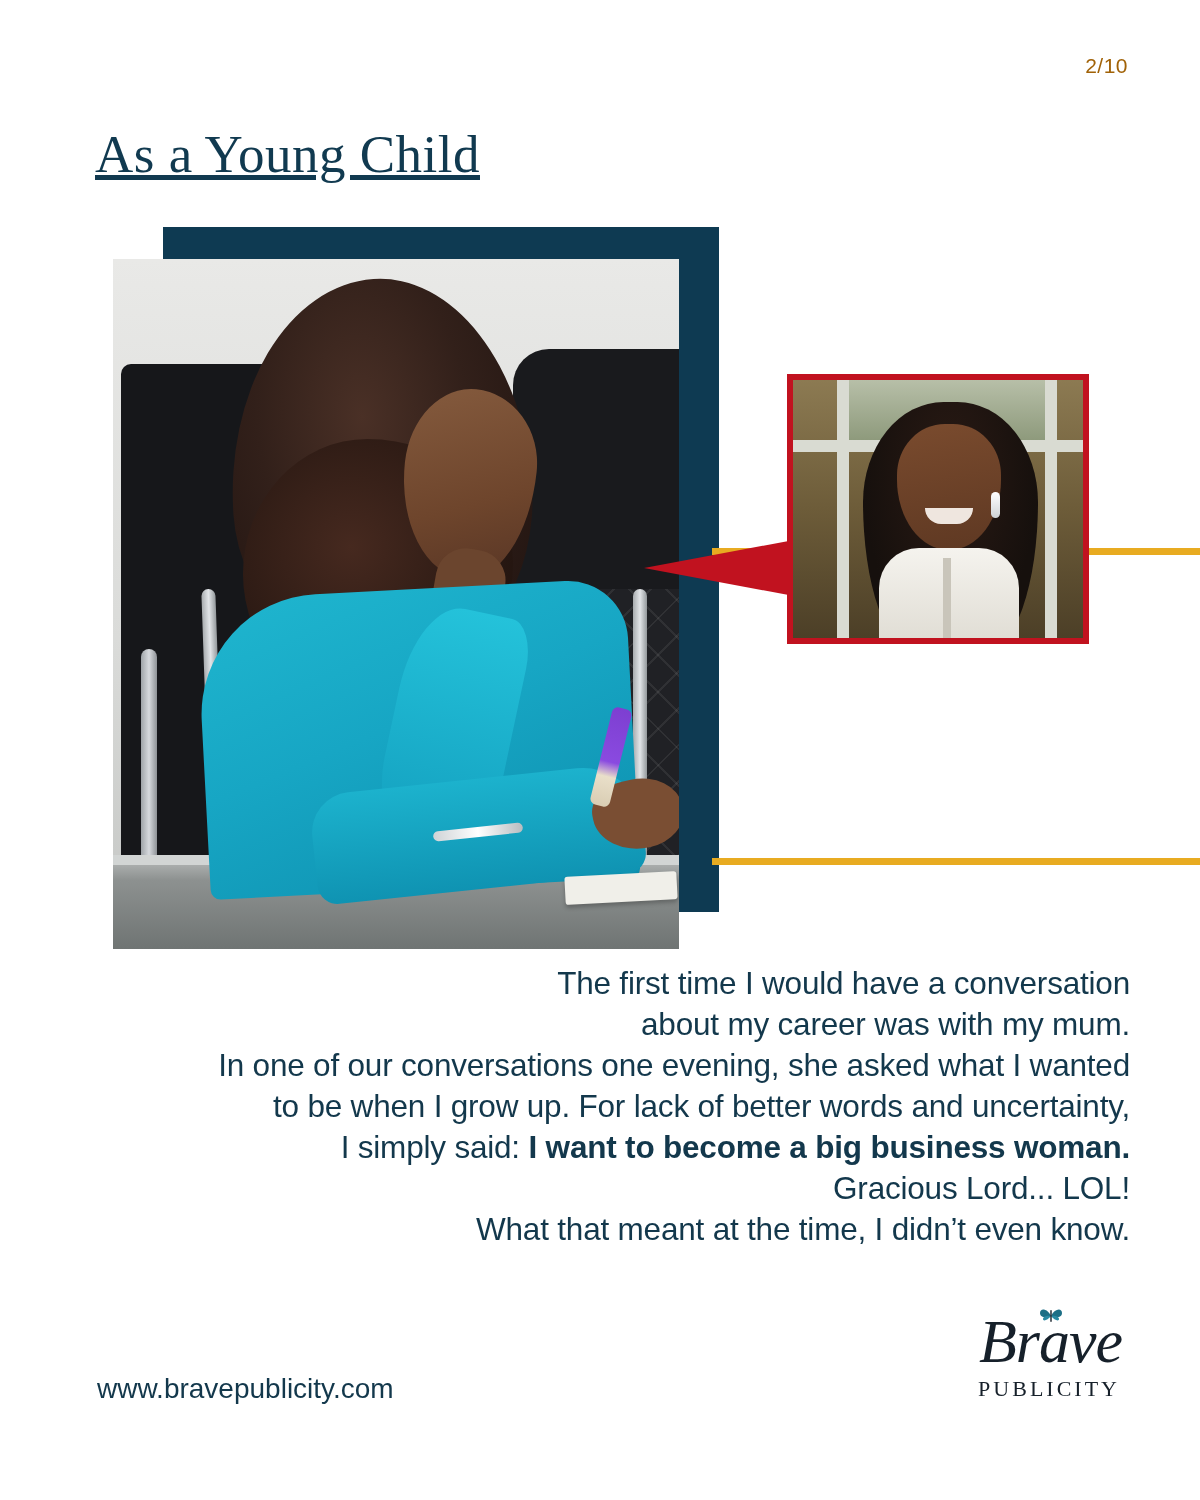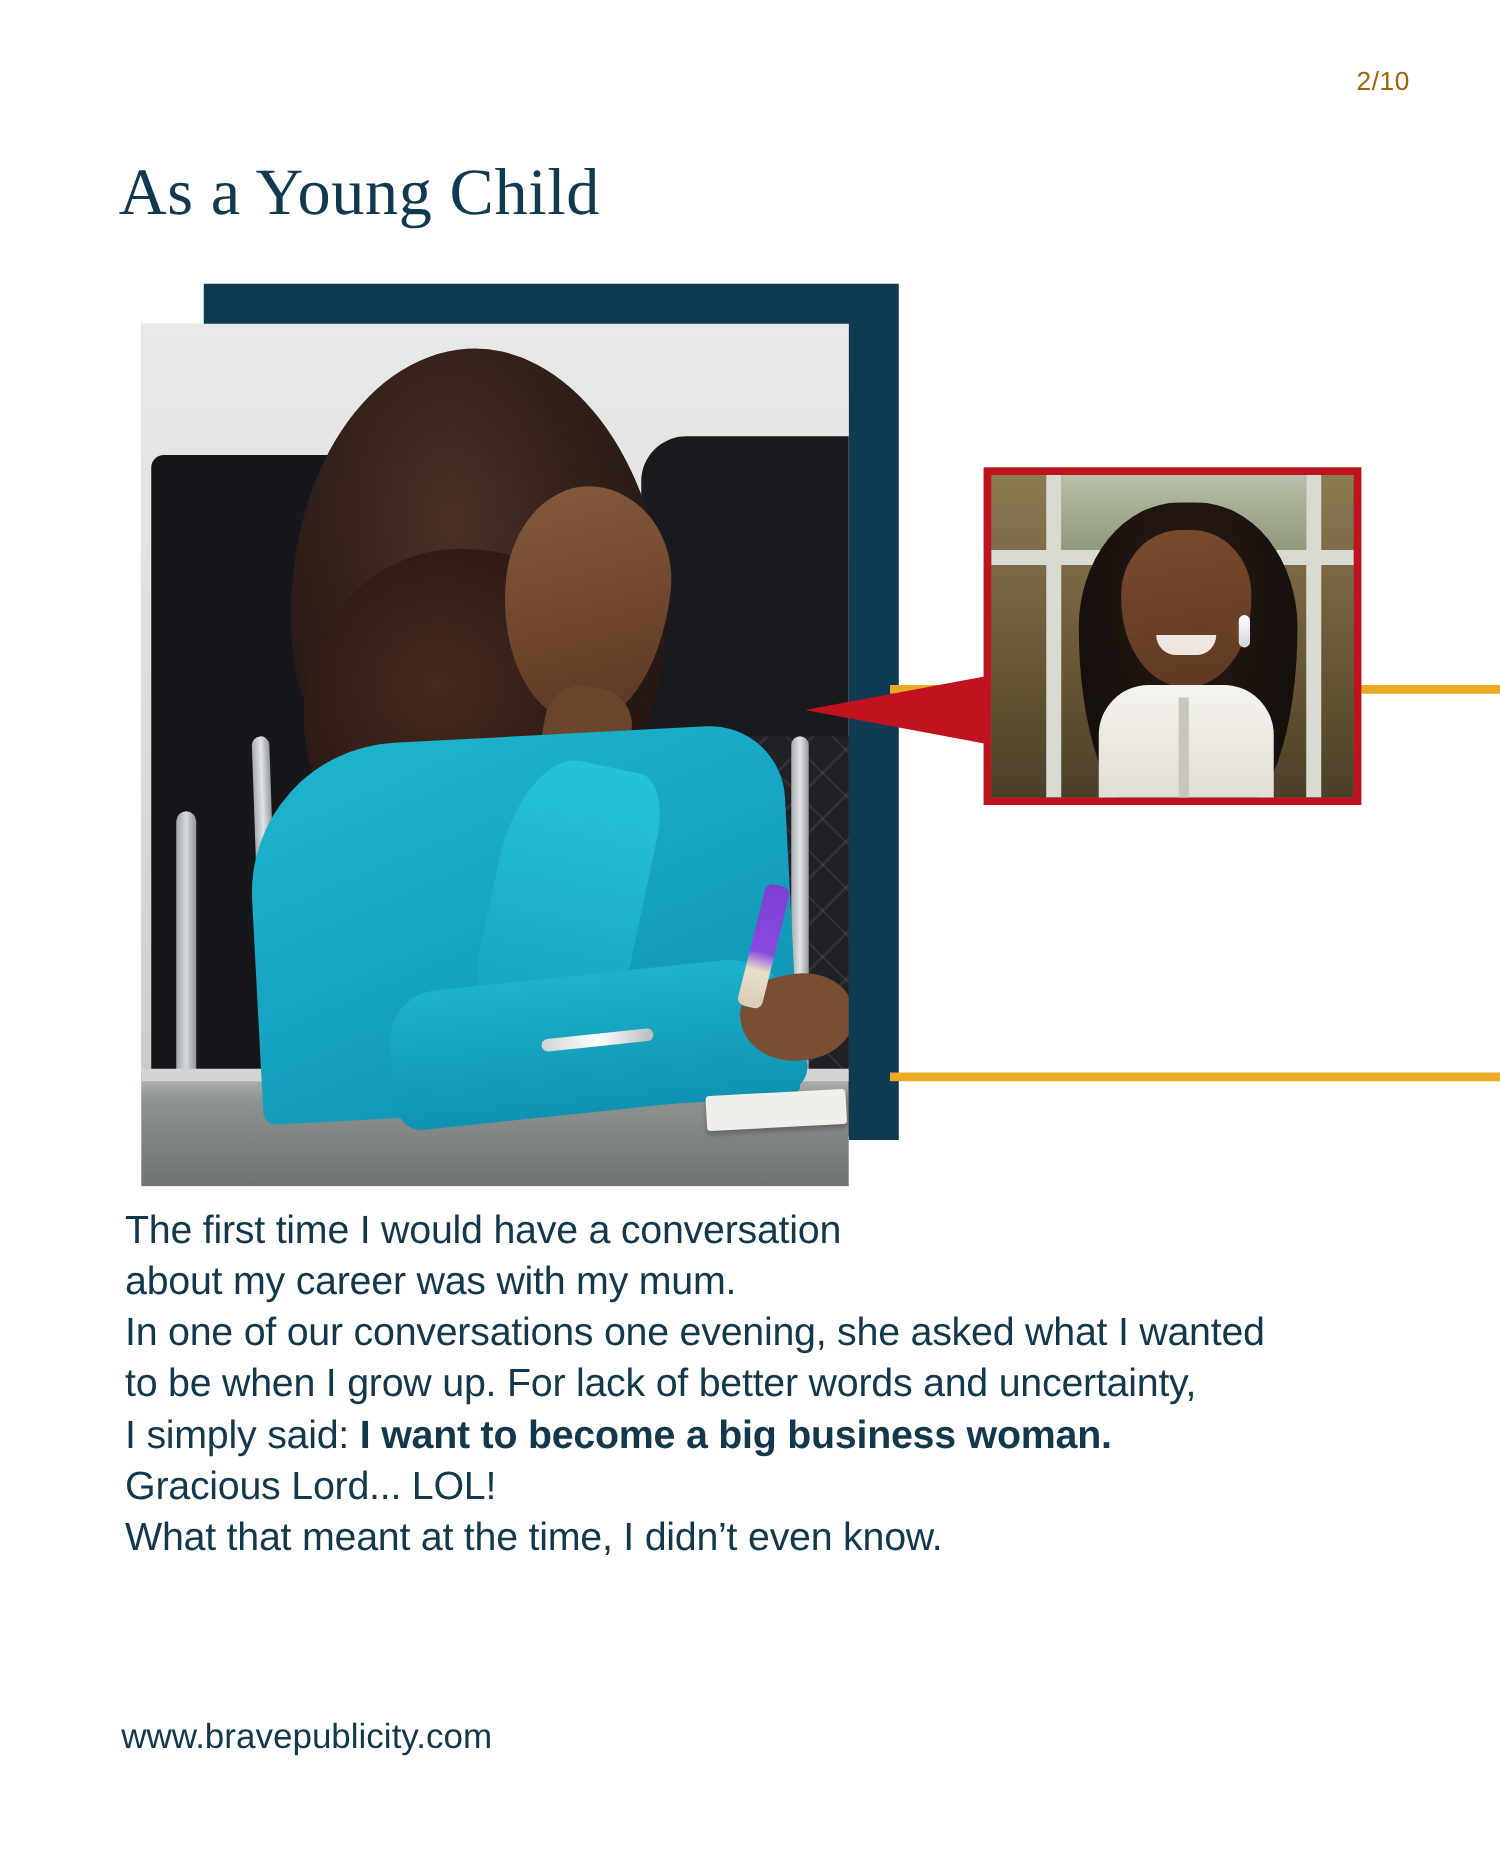--- a/index.html
+++ b/index.html
@@ -34,20 +34,21 @@
   
   .title {
     position: absolute;
     top: 124px;
     left: 95px;
     font-family: "Liberation Serif", serif;
     font-size: 53px;
     color: #113a50;
     letter-spacing: 0.5px;
     white-space: nowrap;
+    text-decoration: underline;
   }
 
   
   .navy-block {
     position: absolute;
     left: 163px;
     top: 227px;
     width: 556px;
     height: 685px;
     background: #0e3a52;
@@ -246,20 +247,21 @@
     border-bottom: 28px solid transparent;
     border-right: 150px solid #c1121f;
   }
 
   
   .body-copy {
     position: absolute;
     left: 100px;
     top: 963px;
     width: 1030px;
+    text-align: right;
     font-family: "Liberation Sans", sans-serif;
     font-size: 31.5px;
     line-height: 41px;
     color: #13384c;
     letter-spacing: -0.2px;
   }
   .body-copy .line { display: block; white-space: nowrap; }
   .body-copy b { font-weight: 700; }
 
   
@@ -363,14 +365,25 @@
     <span class="line">about my career was with my mum.</span>
     <span class="line">In one of our conversations one evening, she asked what I wanted</span>
     <span class="line">to be when I grow up. For lack of better words and uncertainty,</span>
     <span class="line"><span>I simply said: </span><b>I want to become a big business woman.</b></span>
     <span class="line">Gracious Lord... LOL!</span>
     <span class="line">What that meant at the time, I didn’t even know.</span>
   </div>
 
   <div class="footer-url">www.bravepublicity.com</div>
 
+  <div class="logo">
+    <svg class="logo-butterfly" viewBox="0 0 26 20">
+      <path d="M13 10 C9 2, 2 2, 2 7 C2 12, 9 12, 13 10 Z" fill="#1d6f86"></path>
+      <path d="M13 10 C17 2, 24 2, 24 7 C24 12, 17 12, 13 10 Z" fill="#1d6f86"></path>
+      <path d="M13 10 C10 14, 5 16, 5 13 C5 10, 10 9, 13 10 Z" fill="#2a8aa3"></path>
+      <path d="M13 10 C16 14, 21 16, 21 13 C21 10, 16 9, 13 10 Z" fill="#2a8aa3"></path>
+      <rect x="12.3" y="4" width="1.4" height="12" rx="0.7" fill="#16202a"></rect>
+    </svg>
+    <div class="logo-brave">Brave</div>
+    <div class="logo-pub">PUBLICITY</div>
+  </div>
 
 </div>
 
 </body></html>

